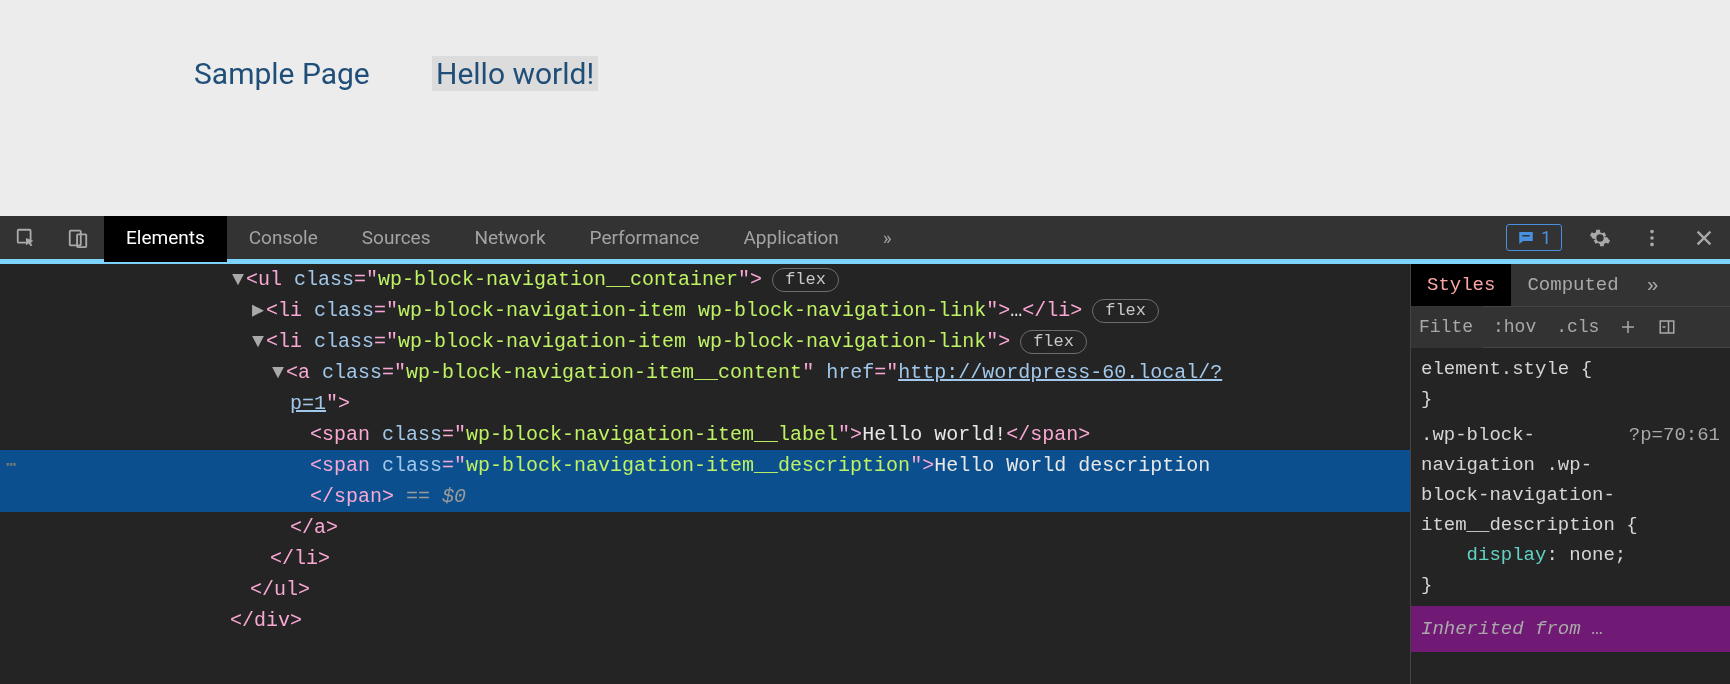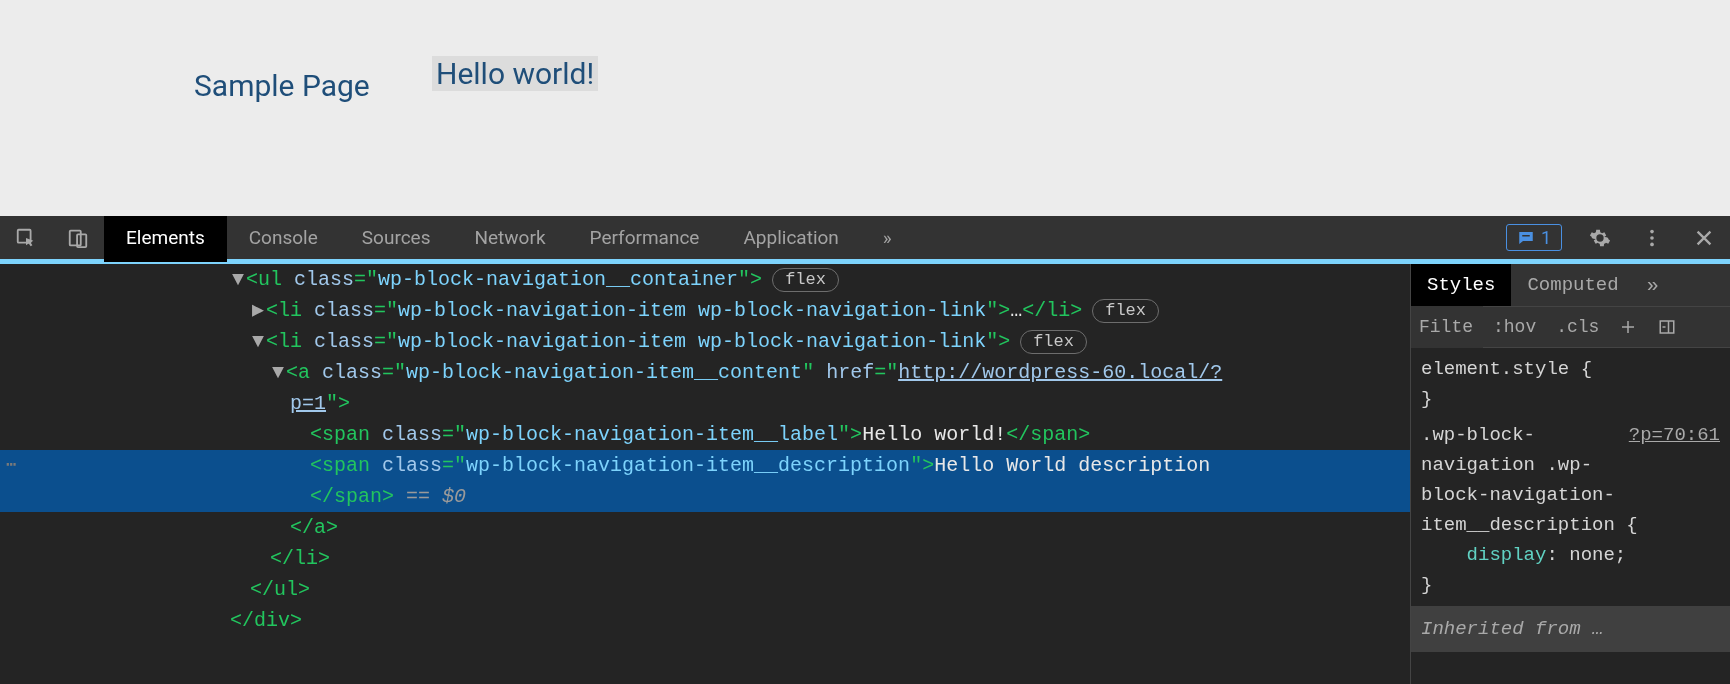--- a/index.html
+++ b/index.html
@@ -2,21 +2,21 @@
 <html><head>
 <meta charset="utf-8">
 <style>
   * { margin:0; padding:0; box-sizing:border-box; }
   html,body { width:1730px; height:684px; font-family:-apple-system,BlinkMacSystemFont,"Segoe UI",Roboto,sans-serif; overflow:hidden; }
   .mono { font-family:Menlo,Consolas,"Courier New",monospace; }
 
   
   .page   { height:216px; background:#ececec; position:relative; }
   .page a { font-size:30px; color:#1f4e79; text-decoration:none; }
-  .link1  { position:absolute; left:194px; top:68px; }
+  .link1  { position:absolute; left:194px; top:56px; }
   .link2  { position:absolute; left:432px; top:56px; background:#dcdcdc; padding:0 4px; }
 
   
   .devtools { height:468px; background:#242424; color:#d5d5d5; display:flex; flex-direction:column; }
 
   
   .toolbar { height:48px; background:#333333; display:flex; align-items:center; border-bottom:5px solid #7dd3fc; }
   .tb-icon { width:52px; height:48px; display:flex; align-items:center; justify-content:center; color:#a9a9a9; }
   .tb-icon svg { width:22px; height:22px; }
   .tab     { height:48px; padding:0 22px; display:flex; align-items:center; font-size:19px; color:#a3a3a3; }
@@ -28,43 +28,43 @@
   
   .dt-body { flex:1; display:flex; min-height:0; }
 
   
   .domtree { flex:1; background:#242424; font-size:20px; line-height:31px; overflow:hidden; position:relative; }
   .domtree .row { white-space:nowrap; padding-left:8px; height:31px; display:flex; align-items:center; }
   .domtree .row.selected { background:#0b4f8e; }
   .gutter  { position:absolute; left:6px; top:186px; color:#7a7a7a; font-size:18px; letter-spacing:2px; }
   .arrow   { display:inline-block; width:14px; color:#a9a9a9; }
   .indent  { display:inline-block; }
-  .p-tag   { color:#22c55e; }          
+  .p-tag   { color:#f9a8d4; }          
   .p-attrn { color:#a1c8eb; }          
-  .p-attrv { color:#7dd3fc; }          
+  .p-attrv { color:#bef264; }          
   .p-txt   { color:#e8e8e8; }          
   .p-href  { color:#a1c8eb; text-decoration:underline; }
   .p-dim   { color:#9a9a9a; font-style:italic; }
   .badge   { display:inline-block; border:1px solid #6d6d6d; border-radius:12px; padding:0 12px; margin-left:10px; font-size:17px; color:#c8c8c8; vertical-align:middle; line-height:22px; height:24px; }
 
   
   .side { width:320px; border-left:1px solid #444; display:flex; flex-direction:column; font-size:19px; }
   .side-tabs   { height:42px; background:#333333; display:flex; align-items:center; }
   .stab { height:42px; padding:0 16px; display:flex; align-items:center; color:#a9a9a9; font-size:19px; }
-  .stab.active { background:#000000; color:#ffffff; }
+  .stab.active { background:#000000; color:#fca5a5; }
   .side-filter { height:42px; background:#333333; display:flex; align-items:center; border-top:1px solid #444; border-bottom:1px solid #444; }
   .filter-in   { width:72px; background:#333333; border:none; outline:none; color:#d5d5d5; font-size:18px; padding:0 8px; height:42px; }
   .filter-in::placeholder { color:#a9a9a9; }
   .fbtn { padding:0 10px; color:#a9a9a9; font-size:18px; height:50px; display:flex; align-items:center; }
   .side-rules  { flex:1; background:#242424; padding:6px 10px; font-size:19px; line-height:30px; overflow:hidden; }
-  .rule-src    { float:right; color:#a9a9a9; text-decoration:underline; }
+  .rule-src    { float:right; color:#a9a9a9; }
   .css-sel     { color:#d5d5d5; }
   .css-prop    { color:#61d2c3; }
   .css-val     { color:#d5d5d5; }
-  .inherit     { background:#404040; margin:6px -10px -6px -10px; padding:8px 10px; color:#a9a9a9; font-style:italic; }
+  .inherit     { background:#701a75; margin:6px -10px -6px -10px; padding:8px 10px; color:#a9a9a9; font-style:italic; }
   .more-ico    { width:36px; display:flex; justify-content:center; color:#a9a9a9; font-size:20px;}
 </style>
 </head>
 <body>
 
 <div class="page">
   <a class="link1">Sample Page</a>
   <a class="link2">Hello world!</a>
 </div>
 

